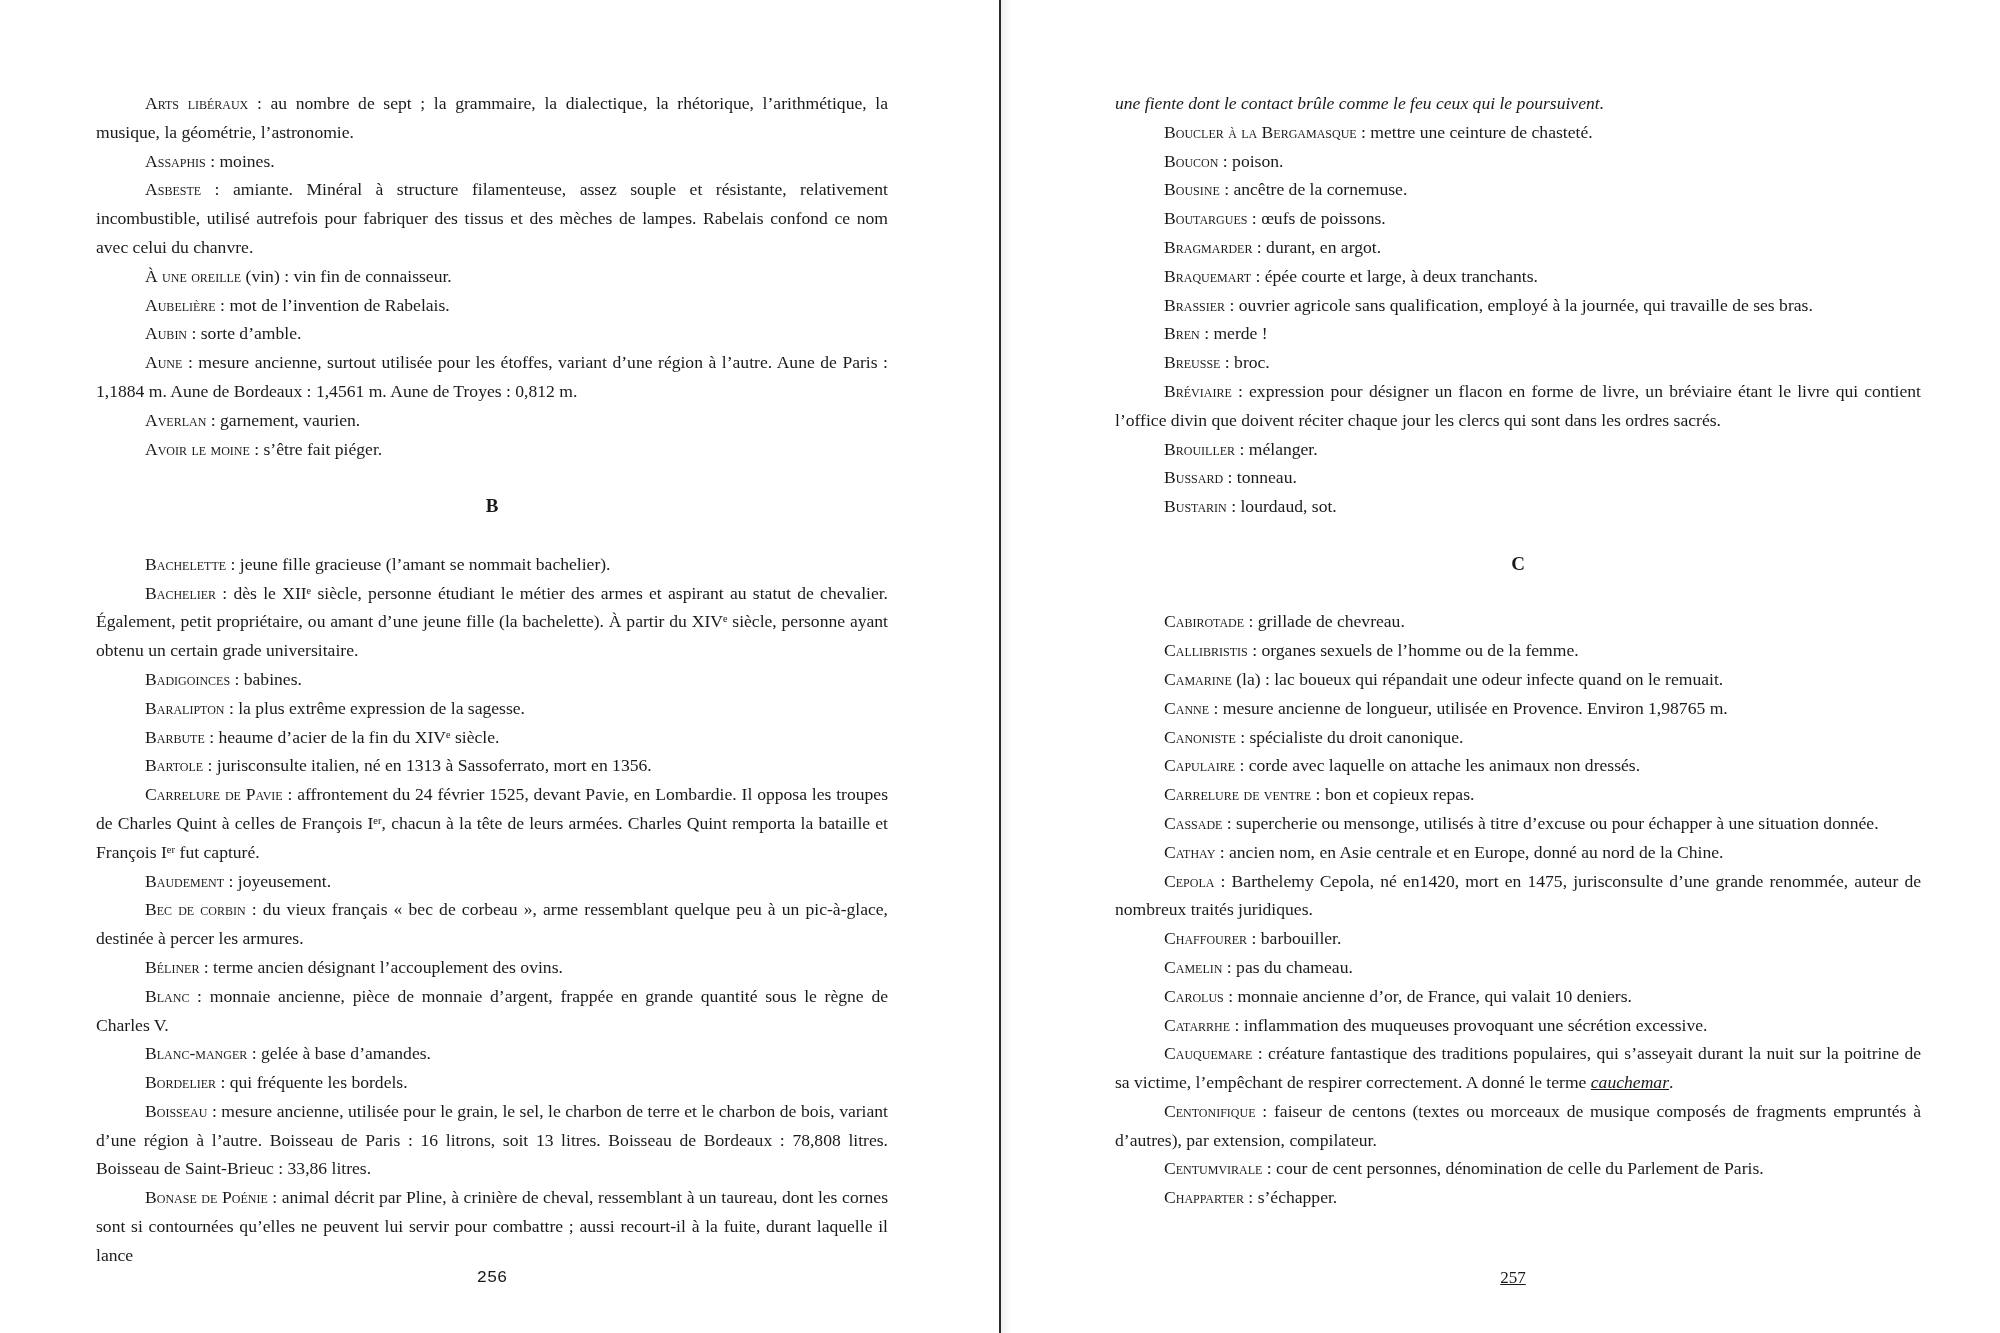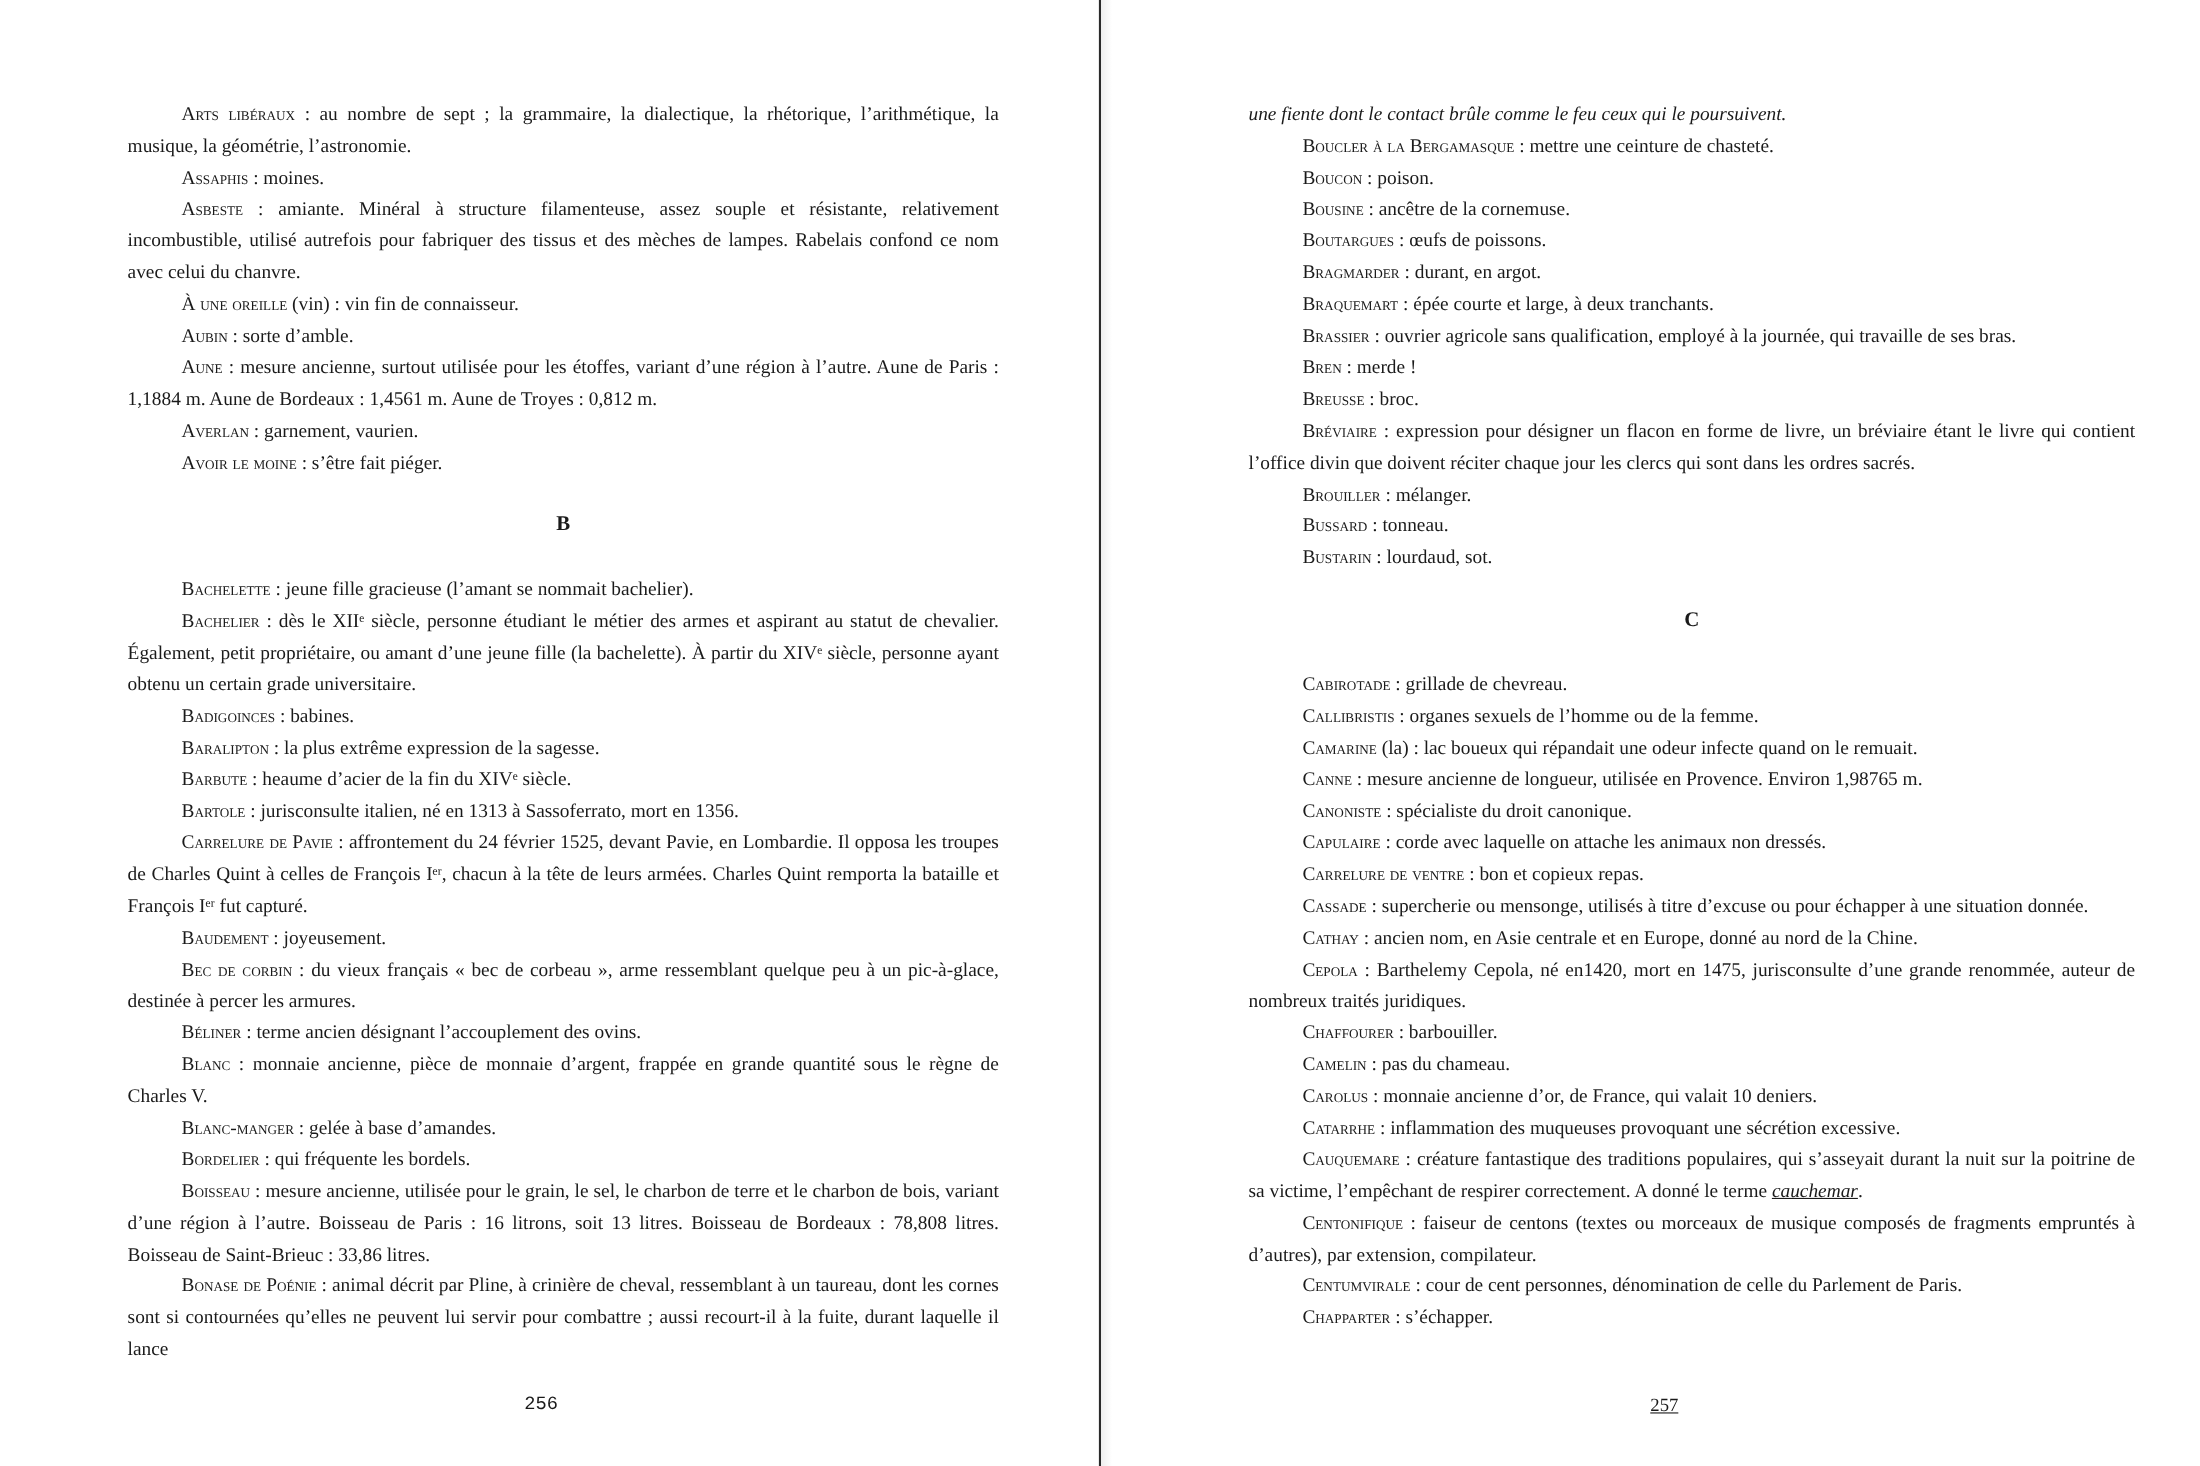--- a/index.html
+++ b/index.html
@@ -4,21 +4,21 @@
 <style>
   html, body { margin: 0; padding: 0; background: #ffffff; }
   body { width: 2000px; height: 1333px; position: relative; overflow: hidden;
          font-family: "Liberation Serif", "DejaVu Serif", serif; color: #1a1a1a; }
   .page { position: absolute; top: 0; height: 1333px; }
   .page.left { left: 0; width: 1000px; }
   .page.right { left: 1001px; width: 999px; }
   .gutter { position: absolute; left: 999px; top: 0; width: 2px; height: 1333px; background: #2a2a2a; }
   .gutter-shade { position: absolute; left: 1001px; top: 0; width: 10px; height: 1333px;
                   background: linear-gradient(to right, #eeeeee, #ffffff); }
-  .text-block { position: absolute; font-size: 17.6px; line-height: 28.8px; text-align: justify; margin-left: 20px; }
+  .text-block { position: absolute; font-size: 17.6px; line-height: 28.8px; text-align: justify; }
   .left .text-block { left: 96px; width: 792px; }
   .right .text-block { left: 114px; width: 806px; }
   .entry { text-indent: 49px; margin: 0; }
   .entry.cont { text-indent: 0; font-style: italic; }
   .term { font-variant: small-caps; }
   .section-letter { text-align: center; font-weight: bold; font-size: 19px; margin: 0; }
   .spacer { height: 28.8px; }
   .folio { position: absolute; top: 1268px; font-size: 17px; text-align: center; width: 100px; }
   .left .folio { left: 442px; font-family: Liberation Mono, monospace; }
   .right .folio { left: 462px; text-decoration: underline; }
@@ -27,20 +27,21 @@
 </head>
 <body>
 
 <div class="page left">
   <div class="text-block" style="top:89px;">
     <div id="left-a">
         <p class="entry"><span class="term">Arts libéraux</span><span> : </span><span>au nombre de sept ; la grammaire, la dialectique, la rhétorique, l’arithmétique, la musique, la géométrie, l’astronomie.</span></p>
         <p class="entry"><span class="term">Assaphis</span><span> : </span><span>moines.</span></p>
         <p class="entry"><span class="term">Asbeste</span><span> : </span><span>amiante. Minéral à structure filamenteuse, assez souple et résistante, relativement incombustible, utilisé autrefois pour fabriquer des tissus et des mèches de lampes. Rabelais confond ce nom avec celui du chanvre.</span></p>
         <p class="entry"><span class="term">À une oreille</span><span> (vin) : </span><span>vin fin de connaisseur.</span></p>
+        <p class="entry"><span class="term">Aubelière</span><span> : </span><span>mot de l’invention de Rabelais.</span></p>
         <p class="entry"><span class="term">Aubin</span><span> : </span><span>sorte d’amble.</span></p>
         <p class="entry"><span class="term">Aune</span><span> : </span><span>mesure ancienne, surtout utilisée pour les étoffes, variant d’une région à l’autre. Aune de Paris : 1,1884 m. Aune de Bordeaux : 1,4561 m. Aune de Troyes : 0,812 m.</span></p>
         <p class="entry"><span class="term">Averlan</span><span> : </span><span>garnement, vaurien.</span></p>
         <p class="entry"><span class="term">Avoir le moine</span><span> : </span><span>s’être fait piéger.</span></p>
       </div>
     <div class="spacer"></div>
     <p class="section-letter">B</p>
     <div class="spacer"></div>
     <div id="left-b">
         <p class="entry"><span class="term">Bachelette</span><span> : </span><span>jeune fille gracieuse (l’amant se nommait bachelier).</span></p>

